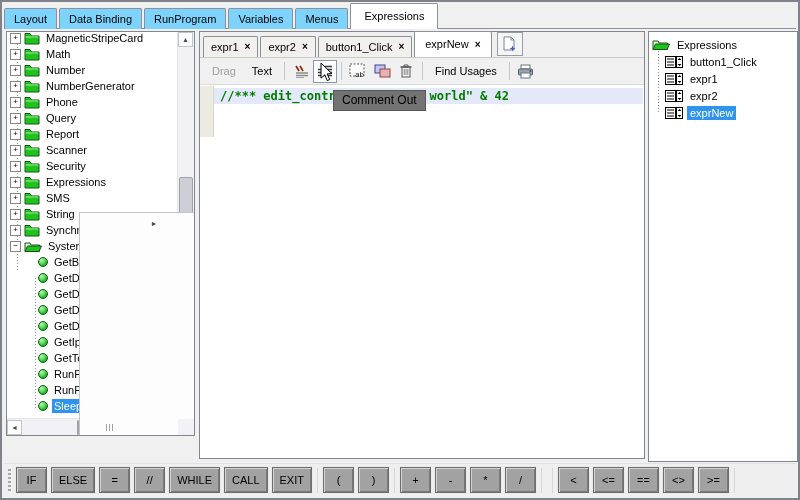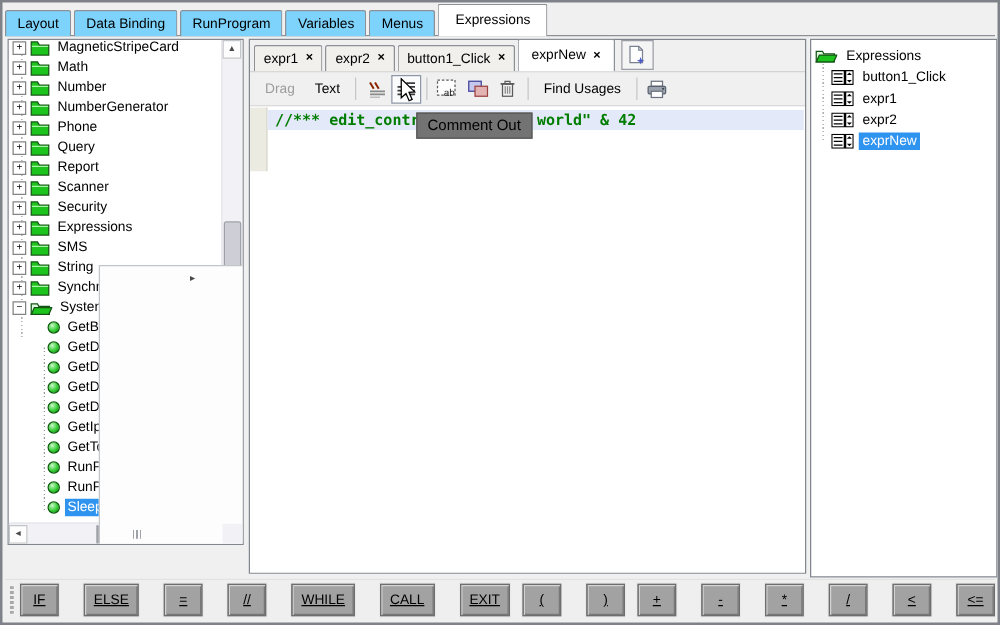--- a/index.html
+++ b/index.html
@@ -82,21 +82,21 @@
   .right{left:646px;top:29px;width:150px;height:431px;padding-top:4px;overflow:hidden;}
   .rrow{display:flex;align-items:center;height:17px;white-space:nowrap;padding-left:3px;position:relative;}
   .rrow.child{padding-left:16px;}
   .rrow .tlabel{margin-left:4px;padding:1px 3px;}
 
   
   .btoolbar{position:absolute;left:2px;right:2px;bottom:2px;height:33px;background:#efefef;border-top:1px solid #e2e2e2;
       display:flex;align-items:center;padding-left:12px;box-sizing:border-box;}
   .grip{position:absolute;left:4px;top:5px;bottom:5px;width:3px;
       background:repeating-linear-gradient(to bottom,#a8a8a8 0 2px,transparent 2px 4px);}
-  .bgroup{display:flex;gap:20px;text-decoration:underline;}
+  .bgroup{display:flex;gap:4px;}
   .bsep{width:1px;height:25px;background:#d6d6d6;margin:0 5px;}
   .kbtn{height:26px;min-width:31px;padding:0 7px;background:#a2a2a2;border:1px solid #6e6e6e;box-sizing:border-box;
       box-shadow:inset 1px 1px 0 #d2d2d2,inset -1px -1px 0 #787878,0 0 0 1px #e9e9e9;
       display:flex;align-items:center;justify-content:center;font-family:"Liberation Sans",sans-serif;font-size:11px;color:#000;}
 </style>
 </head>
 <body>
 
 <div class="window">
 

